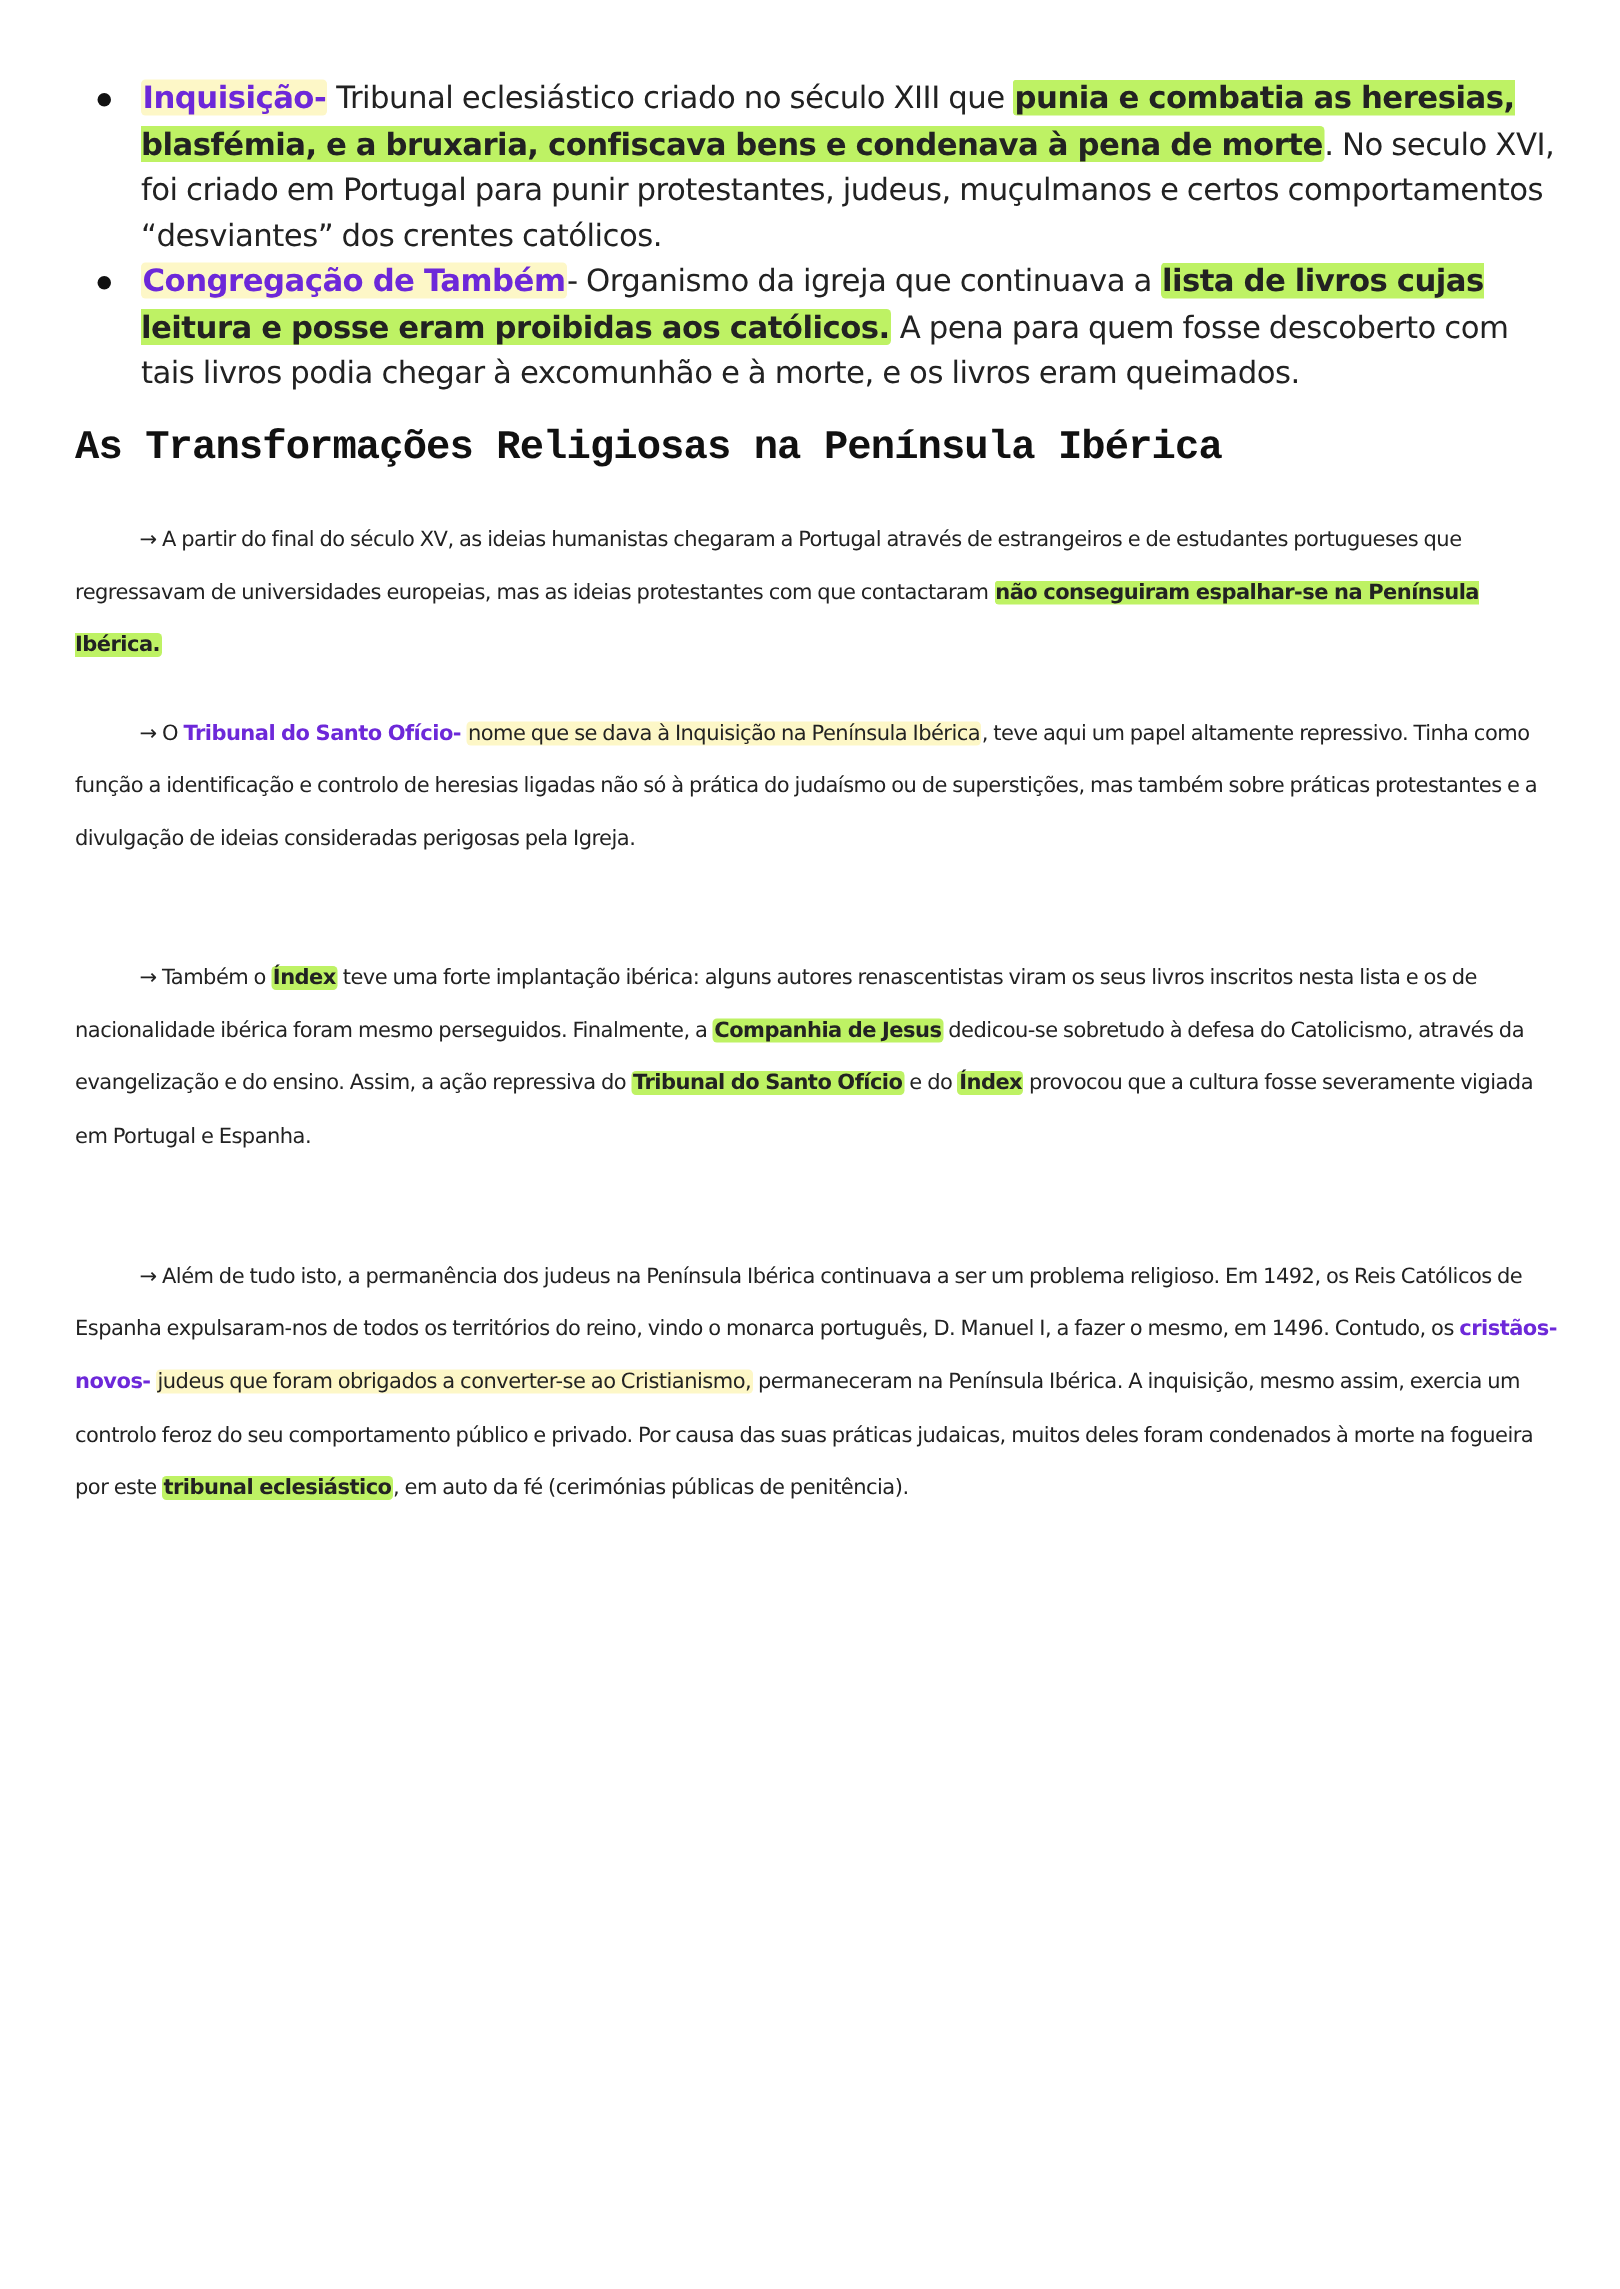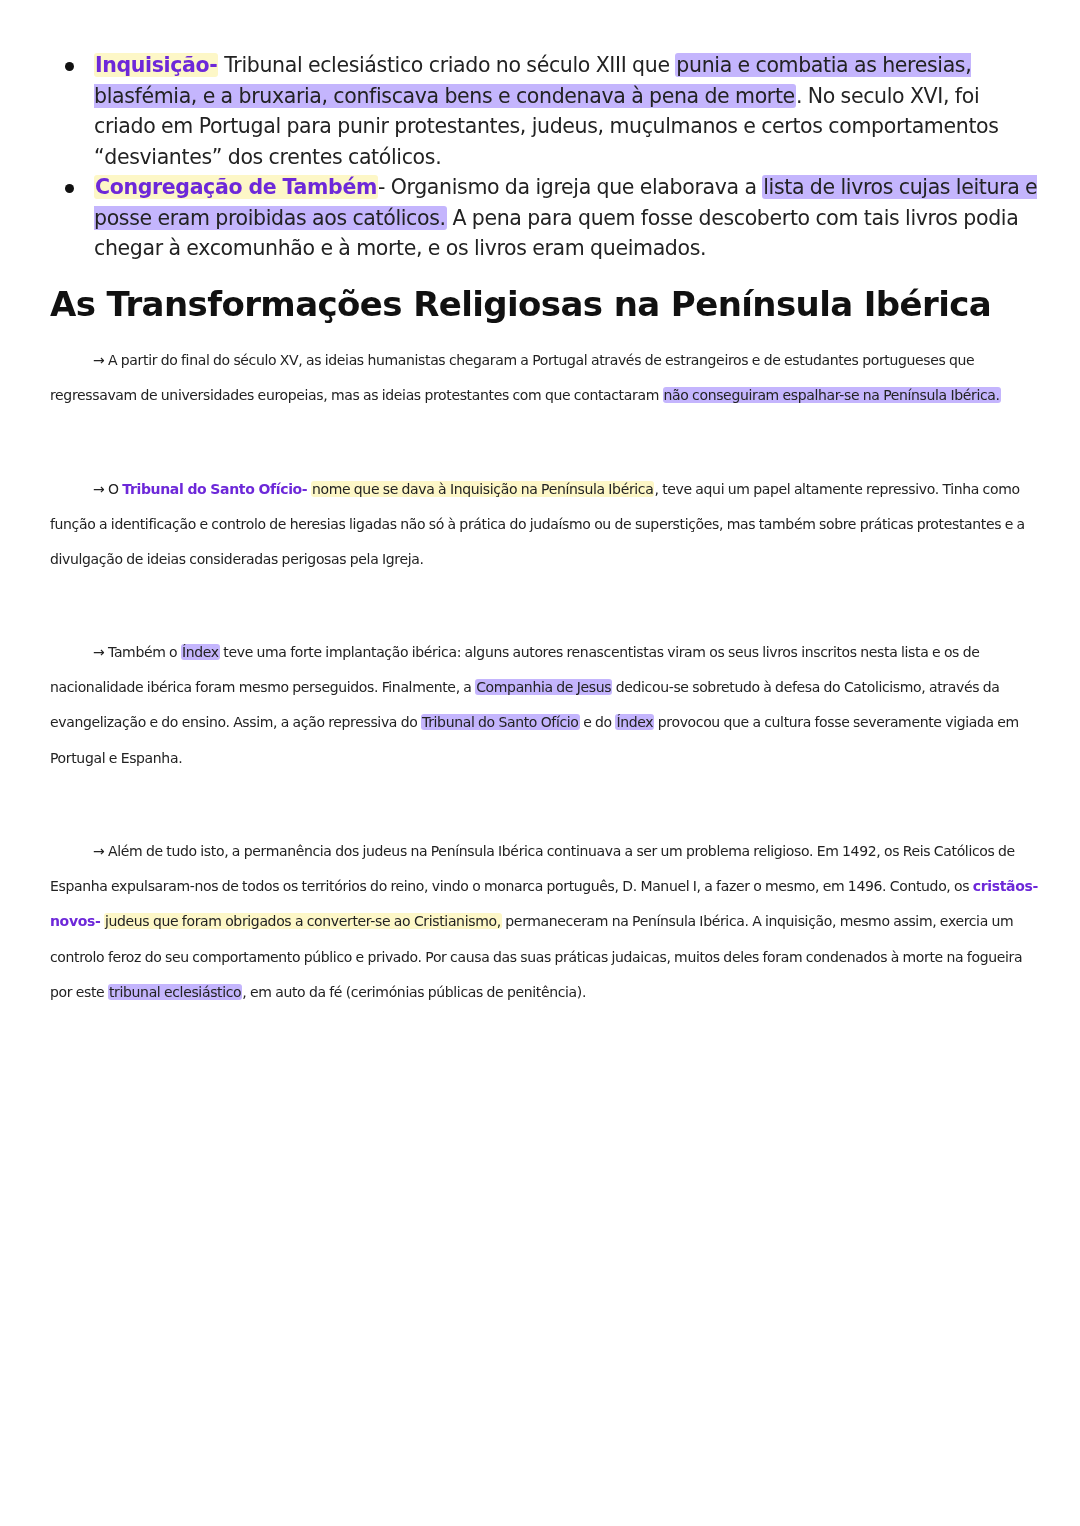--- a/index.html
+++ b/index.html
@@ -7,39 +7,39 @@
     width: 1080px; height: 1526px; overflow: hidden;
     font-family: "DejaVu Sans", "Liberation Sans", sans-serif;
     color: #222222;
   }
   .page { position: relative; width: 1080px; height: 1526px; }
   .bullets { position: absolute; left: 94px; top: 50px; width: 950px; margin: 0; padding: 0; list-style: none; }
   .bullets li { position: relative; font-size: 20.5px; line-height: 30.5px; letter-spacing: -0.35px; word-spacing: -0.5px; }
   .bullets li .dot { position: absolute; left: -29px; top: 12px; width: 9px; height: 9px; border-radius: 50%; background: #111; }
   h2 {
     position: absolute; left: 50px; top: 284px; margin: 0;
-    font-size: 34px; font-weight: bold; color: #111; letter-spacing: -0.6px;
+    font-size: 27px; font-weight: bold; color: #111; letter-spacing: -0.6px; font-family: Liberation Mono, monospace;
   }
   .para {
     position: absolute; left: 50px; width: 990px; margin: 0;
     font-size: 14px; line-height: 35.2px; letter-spacing: -0.35px; word-spacing: -0.5px;
   }
   .indent { display: inline-block; width: 43px; }
   .hl-y { background: #fdf7c7; border-radius: 3px; padding: 0 1px; }
-  .hl-p { background: #c4b5fd; border-radius: 3px; padding: 0 1px; }
+  .hl-p { background: #bef264; border-radius: 3px; padding: 0 1px; font-weight: bold; }
   b { color: #6d28d9; }
 </style>
 </head>
 <body>
 
 <div class="page">
 
   <ul class="bullets">
     <li><span class="dot"></span><b class="hl-y">Inquisição-</b><span> Tribunal eclesiástico criado no século XIII que </span><span class="hl-p">punia e combatia as heresias, blasfémia, e a bruxaria, confiscava bens e condenava à pena de morte</span><span>. No seculo XVI, foi criado em Portugal para punir protestantes, judeus, muçulmanos e certos comportamentos “desviantes” dos crentes católicos.</span></li>
-    <li><span class="dot"></span><b class="hl-y">Congregação de Também</b><span>- Organismo da igreja que elaborava a </span><span class="hl-p">lista de livros cujas leitura e posse eram proibidas aos católicos.</span><span> A pena para quem fosse descoberto com tais livros podia chegar à excomunhão e à morte, e os livros eram queimados.</span></li>
+    <li><span class="dot"></span><b class="hl-y">Congregação de Também</b><span>- Organismo da igreja que continuava a </span><span class="hl-p">lista de livros cujas leitura e posse eram proibidas aos católicos.</span><span> A pena para quem fosse descoberto com tais livros podia chegar à excomunhão e à morte, e os livros eram queimados.</span></li>
   </ul>
 
   <h2>As Transformações Religiosas na Península Ibérica</h2>
 
   <p class="para" style="top:343px"><span class="indent"></span><span>→</span><span> A partir do final do século XV, as ideias humanistas chegaram a Portugal através de estrangeiros e de estudantes portugueses que regressavam de universidades europeias, mas as ideias protestantes com que contactaram </span><span class="hl-p">não conseguiram espalhar-se na Península Ibérica.</span></p>
 
   <p class="para" style="top:472px"><span class="indent"></span><span>→</span><span> O </span><b>Tribunal do Santo Ofício-</b><span> </span><span class="hl-y">nome que se dava à Inquisição na Península Ibérica</span><span>, teve aqui um papel altamente repressivo. Tinha como função a identificação e controlo de heresias ligadas não só à prática do judaísmo ou de superstições, mas também sobre práticas protestantes e a divulgação de ideias consideradas perigosas pela Igreja.</span></p>
 
   <p class="para" style="top:635px"><span class="indent"></span><span>→</span><span> Também o </span><span class="hl-p">Índex</span><span> teve uma forte implantação ibérica: alguns autores renascentistas viram os seus livros inscritos nesta lista e os de nacionalidade ibérica foram mesmo perseguidos. Finalmente, a </span><span class="hl-p">Companhia de Jesus</span><span> dedicou-se sobretudo à defesa do Catolicismo, através da evangelização e do ensino. Assim, a ação repressiva do </span><span class="hl-p">Tribunal do Santo Ofício</span><span> e do </span><span class="hl-p">Índex</span><span> provocou que a cultura fosse severamente vigiada em Portugal e Espanha.</span></p>
 

